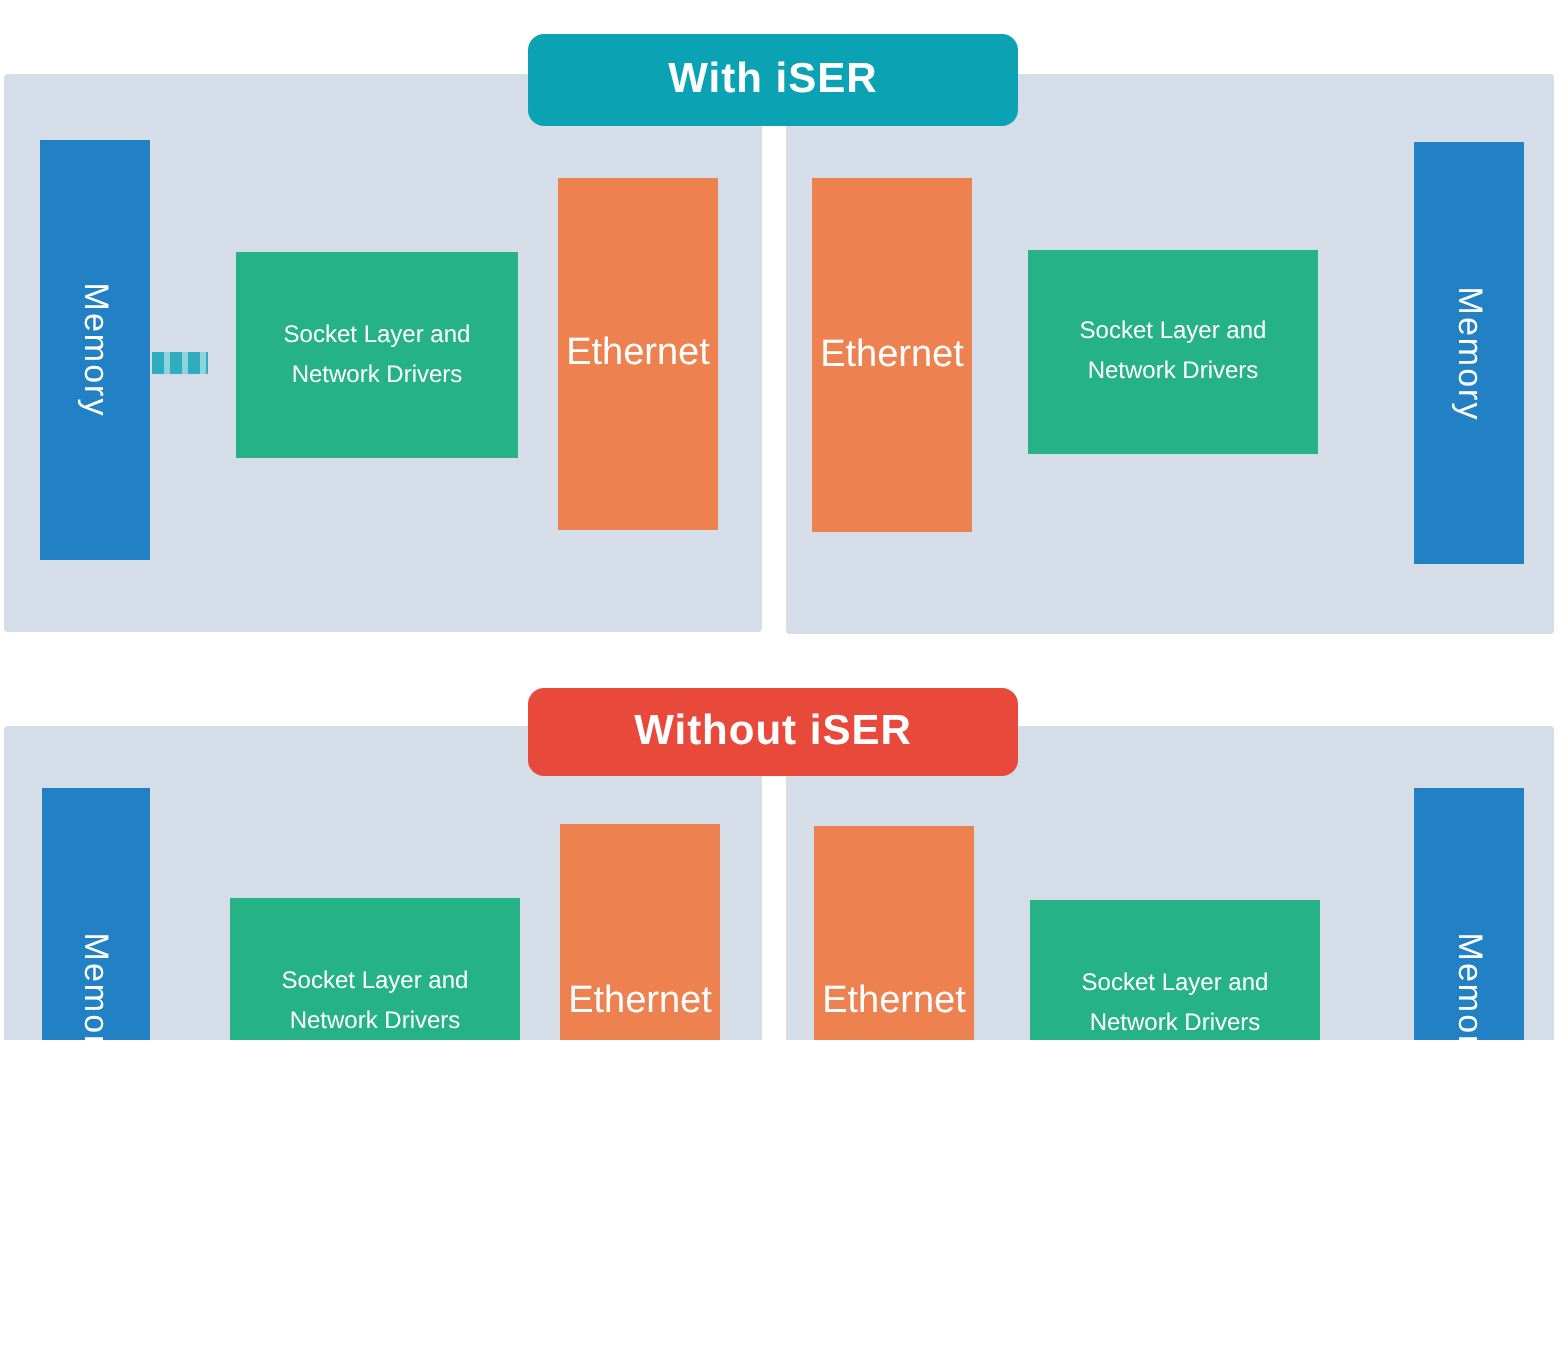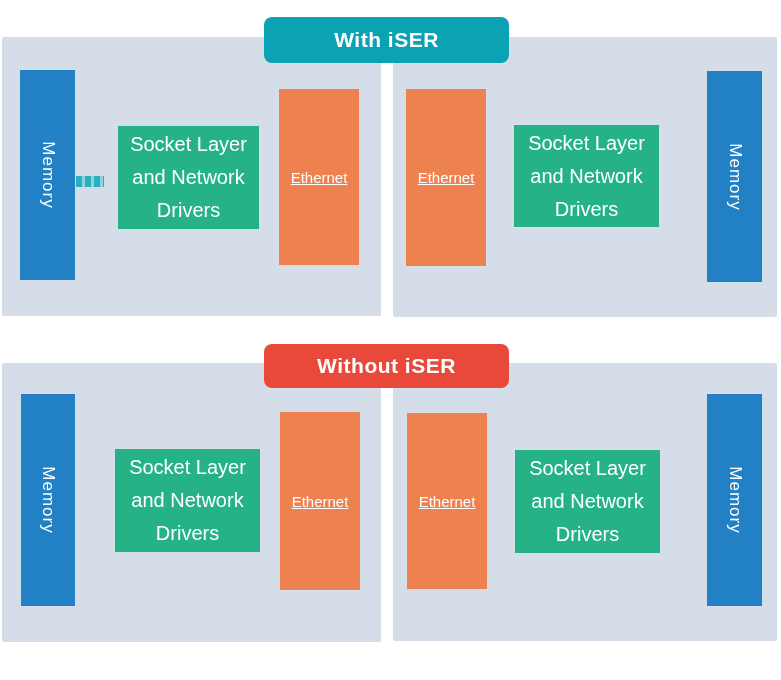--- a/index.html
+++ b/index.html
@@ -1,19 +1,19 @@
 <!DOCTYPE html>
 <html style="--background: #ffffff; --panel: #d5dee8; --memory: #2181c4; --socket: #25b287; --ethernet: #ee8150; --with-banner: #0ba3b4; --without-banner: #e8493a; --connector-dark: #2fadc0; --connector-light: #8ed3dc; --label-text: #ffffff;"><head>
 <meta charset="utf-8">
 <style>
   html, body { margin: 0; padding: 0; }
   .canvas {
     position: relative;
     width: 781px;
-    height: 680px;
+    height: 520px;
     background: var(--background, #ffffff);
     font-family: "Liberation Sans", sans-serif;
     overflow: hidden;
   }
   .panel {
     position: absolute;
     background: var(--panel, #d5dee8);
     border-radius: 2px;
   }
   .banner {
@@ -35,26 +35,26 @@
     display: flex;
     align-items: center;
     justify-content: center;
     color: #ffffff;
     text-align: center;
     z-index: 2;
   }
   .memory { background: var(--memory, #2181c4); }
   .socket {
     background: var(--socket, #25b287);
-    font-size: 20px;
+    font-size: 12px;
     line-height: 1.65;
     padding: 0 6px;
     box-sizing: border-box;
   }
-  .ethernet { background: var(--ethernet, #ee8150); font-size: 15px; text-decoration: underline; }
+  .ethernet { background: var(--ethernet, #ee8150); font-size: 19px; }
   .vlabel {
     transform: rotate(90deg);
     white-space: nowrap;
     font-size: 17px;
     letter-spacing: 1px;
   }
   .connector {
     position: absolute;
     z-index: 2;
     background: repeating-linear-gradient(

